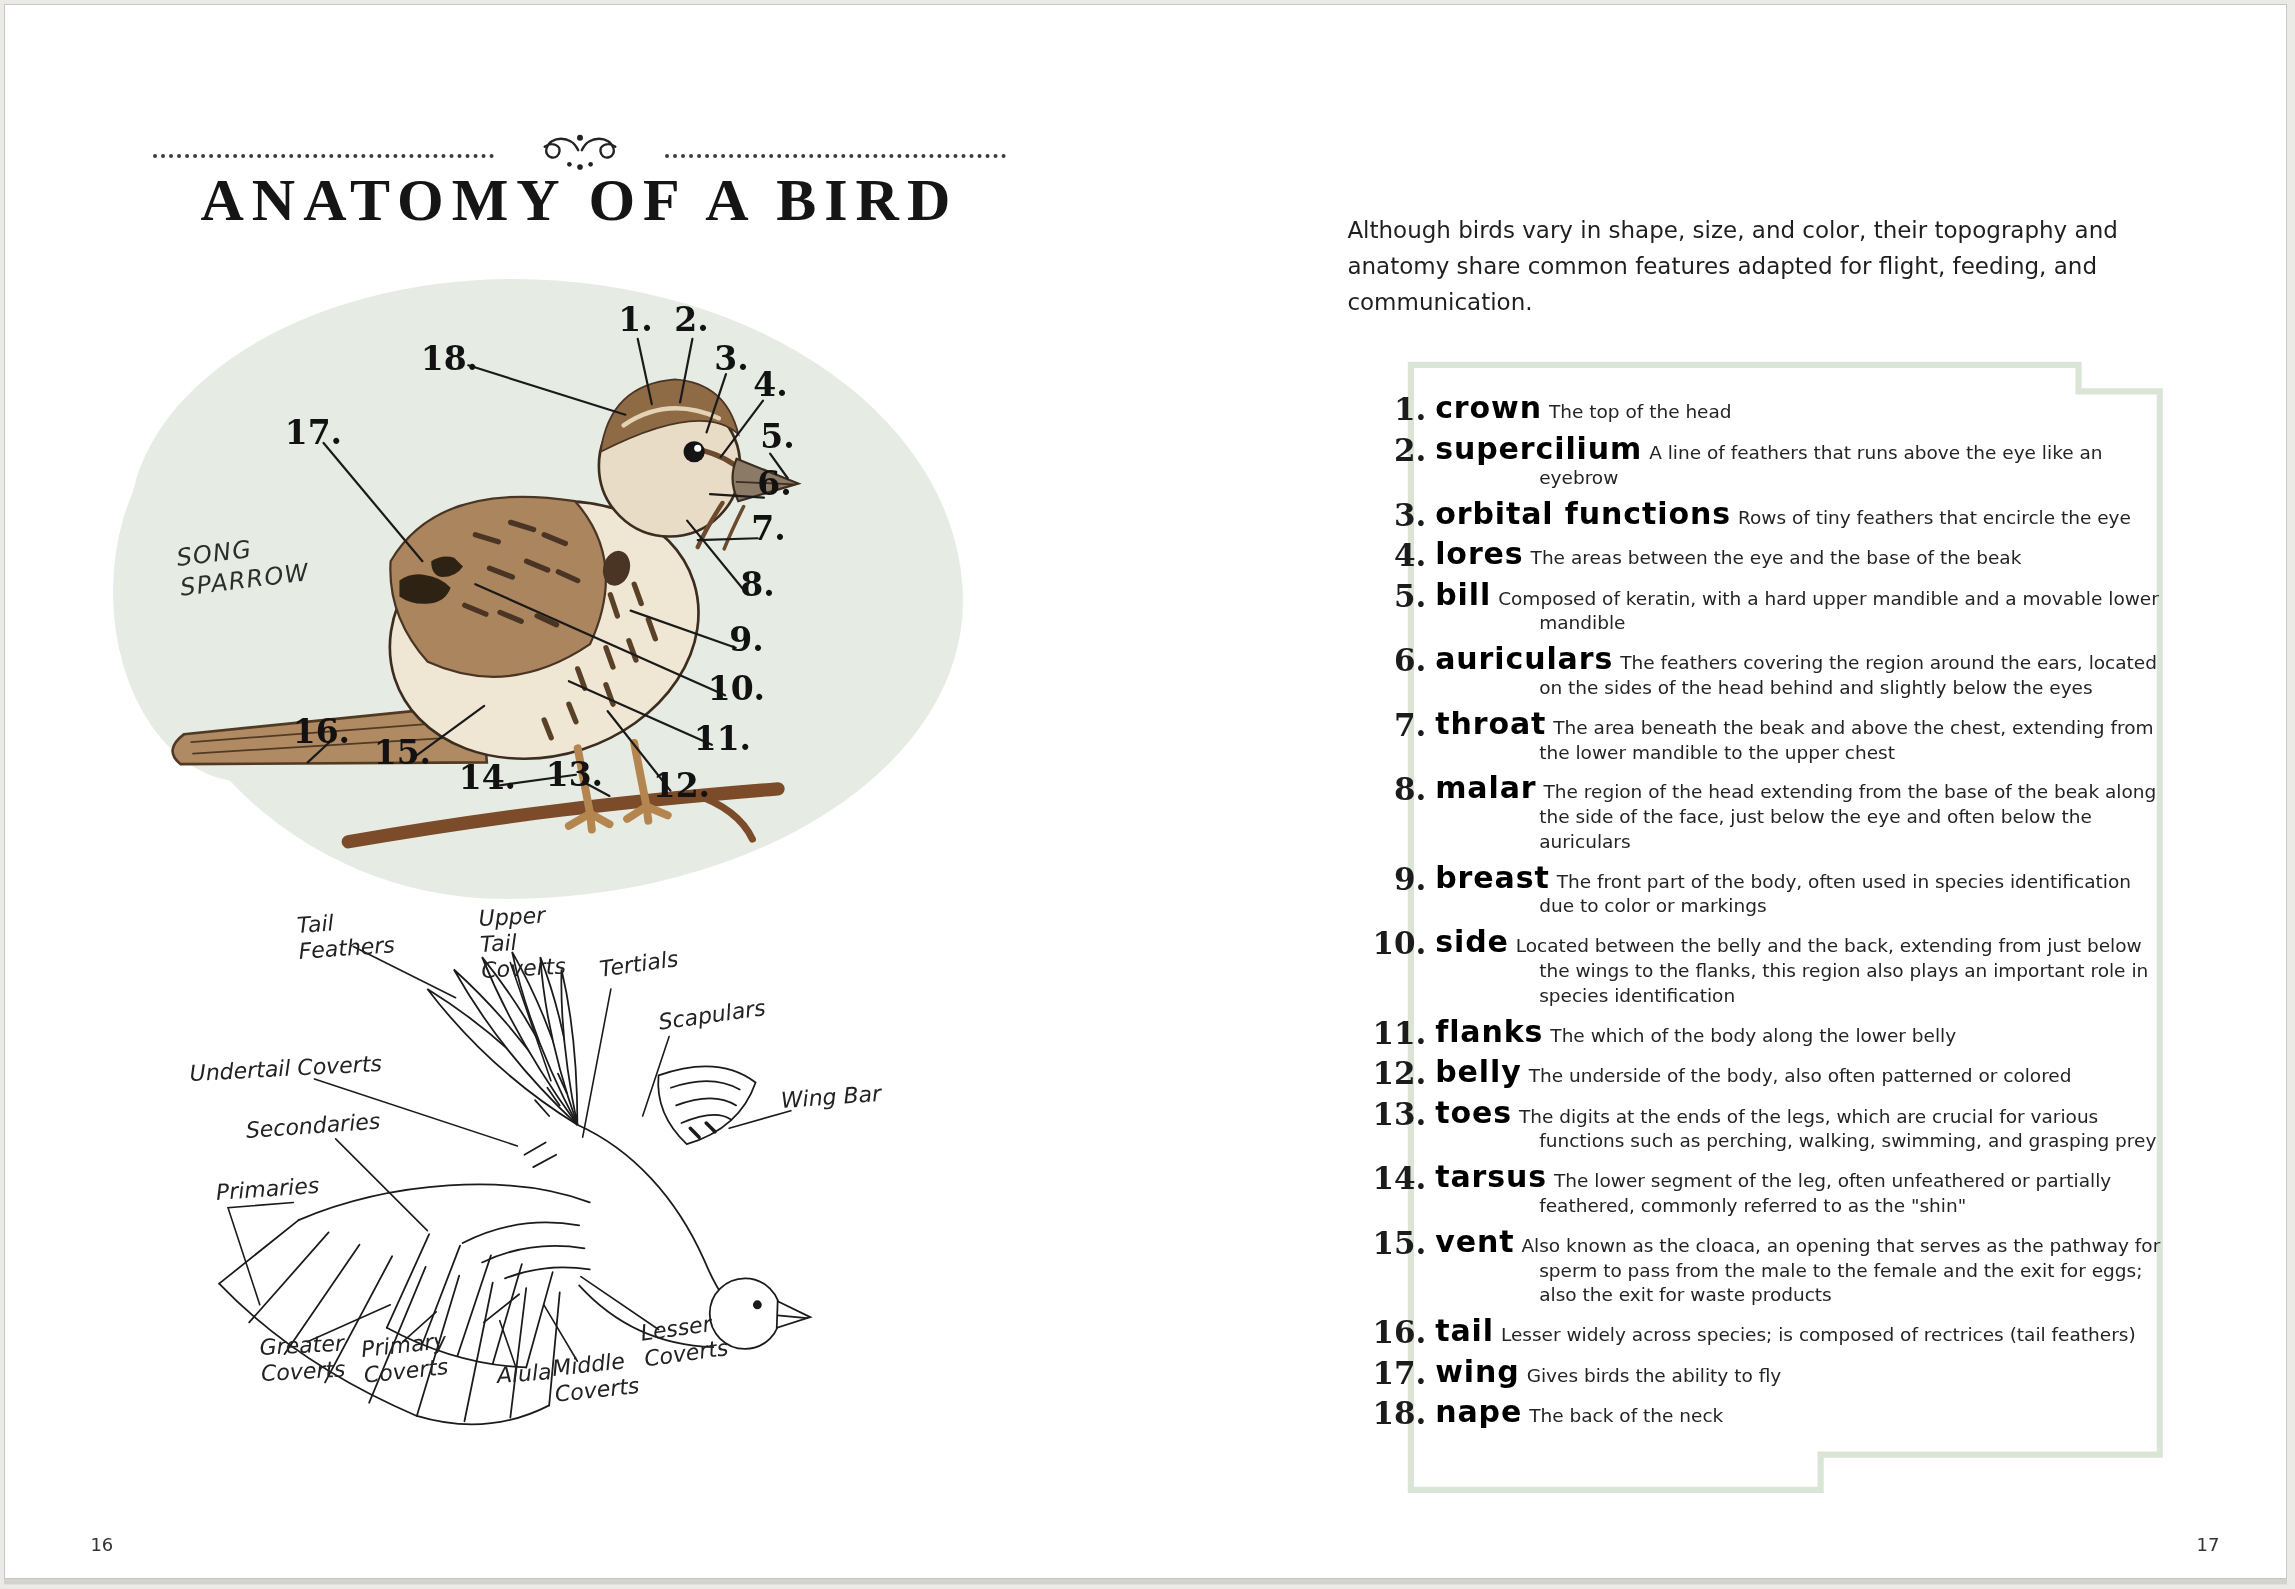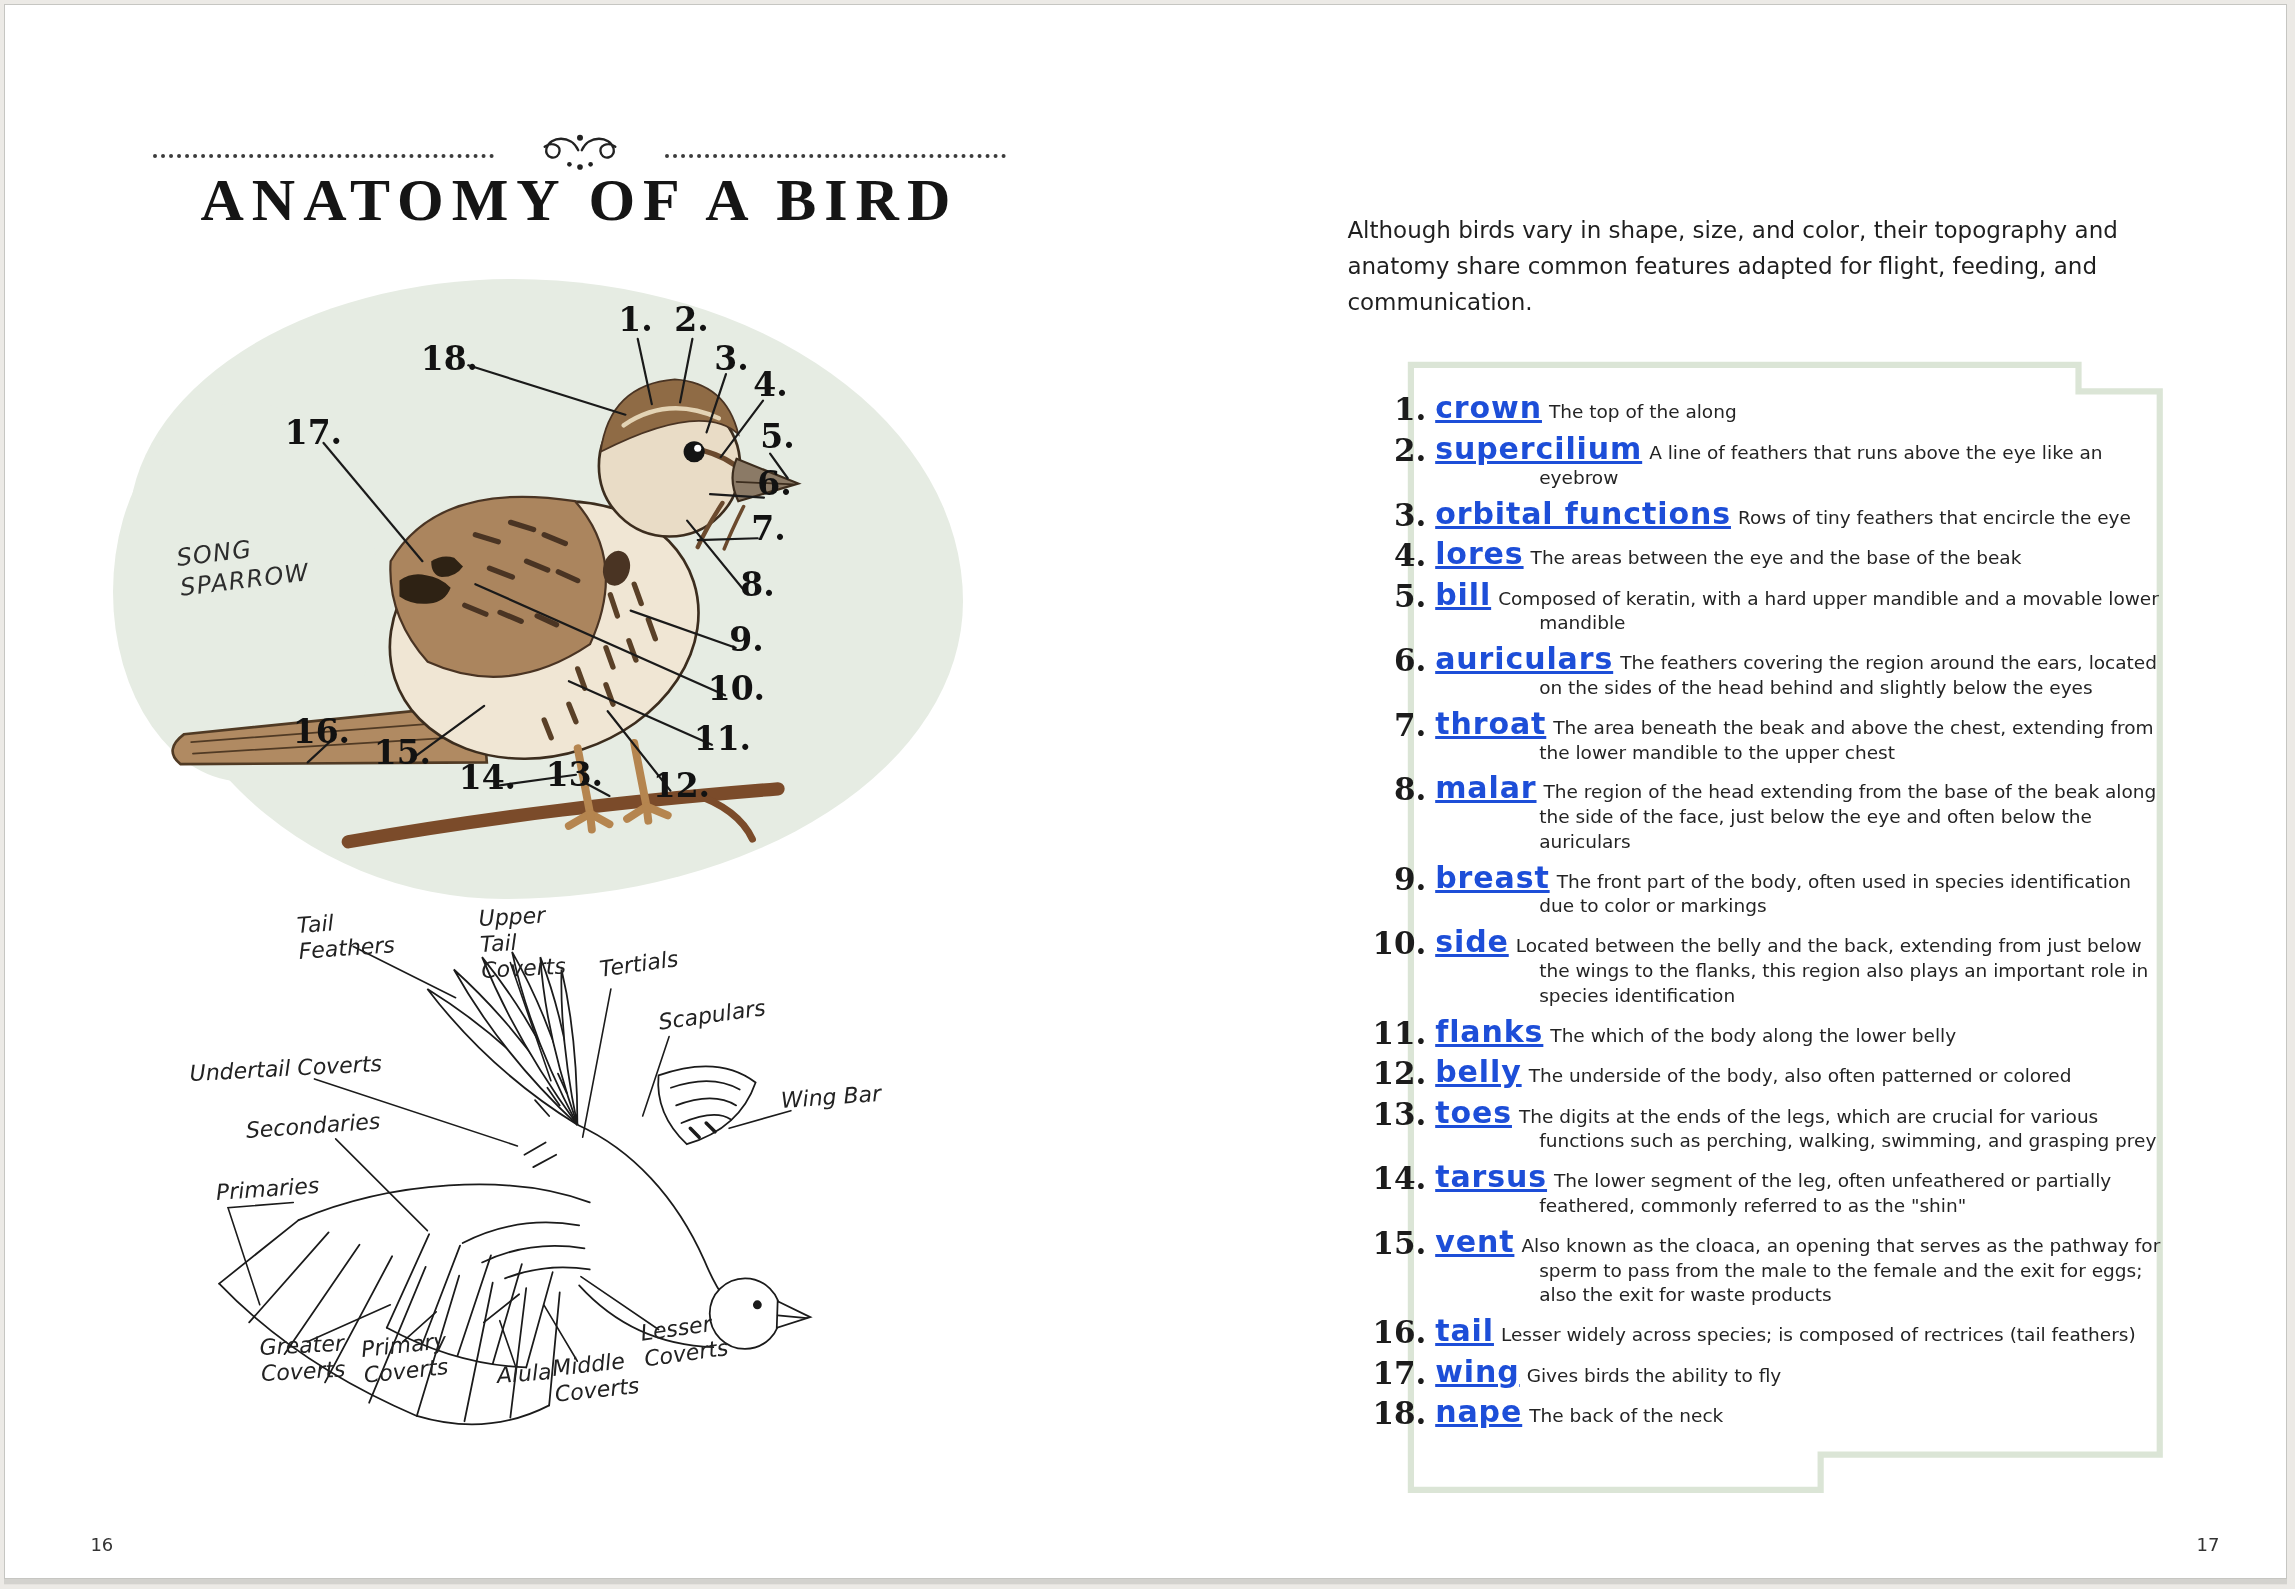--- a/index.html
+++ b/index.html
@@ -63,21 +63,21 @@
   .entry .num {
     flex:0 0 58px; text-align:right; padding-right:8.8px;
     font-family:"DejaVu Serif", serif; font-weight:700; font-size:31px; line-height:1.05;
   }
   .entry .def {
     margin:0; flex:1; font-size:18.5px; line-height:1.34;
     padding-left:104px; text-indent:-104px; color:#242424;
   }
   .entry .term {
     font-size:30px; font-weight:700; letter-spacing:0.9px; line-height:1;
-    margin-right:7px; color:#1d4ed8;text-decoration:underline;
+    margin-right:7px; color:#000000;
   }
 </style>
 </head>
 <body>
 
 <div class="spread">
 
   <div class="deco-row">
     <div class="dots left"></div>
     <svg class="ornament" width="106" height="46" viewBox="0 0 120 52">
@@ -310,21 +310,21 @@
 
   <div class="intro">Although birds vary in shape, size, and color, their topography and anatomy share common features adapted for flight, feeding, and communication.</div>
 
   <svg class="frame-svg" viewBox="0 0 960 1300">
     <path d="M96 10 H852 V40 H944 V1244 H560 V1284 H96 Z" fill="none" stroke="#dbe5d6" stroke-width="7"></path>
   </svg>
 
   <div class="entries">
       <div class="entry">
         <span class="num">1.</span>
-        <p class="def"><span class="term">crown</span><span>The top of the along</span></p>
+        <p class="def"><span class="term">crown</span><span>The top of the head</span></p>
       </div>
       <div class="entry">
         <span class="num">2.</span>
         <p class="def"><span class="term">supercilium</span><span>A line of feathers that runs above the eye like an eyebrow</span></p>
       </div>
       <div class="entry">
         <span class="num">3.</span>
         <p class="def"><span class="term">orbital functions</span><span>Rows of tiny feathers that encircle the eye</span></p>
       </div>
       <div class="entry">

